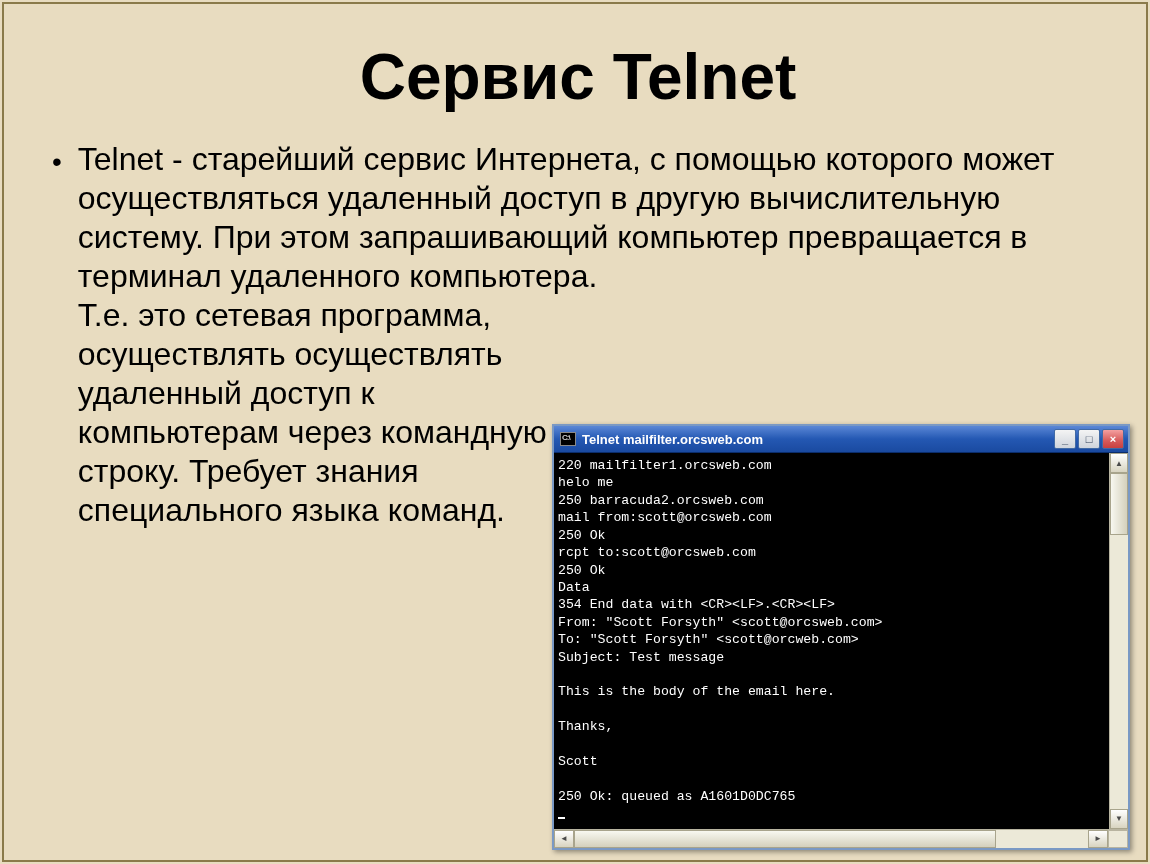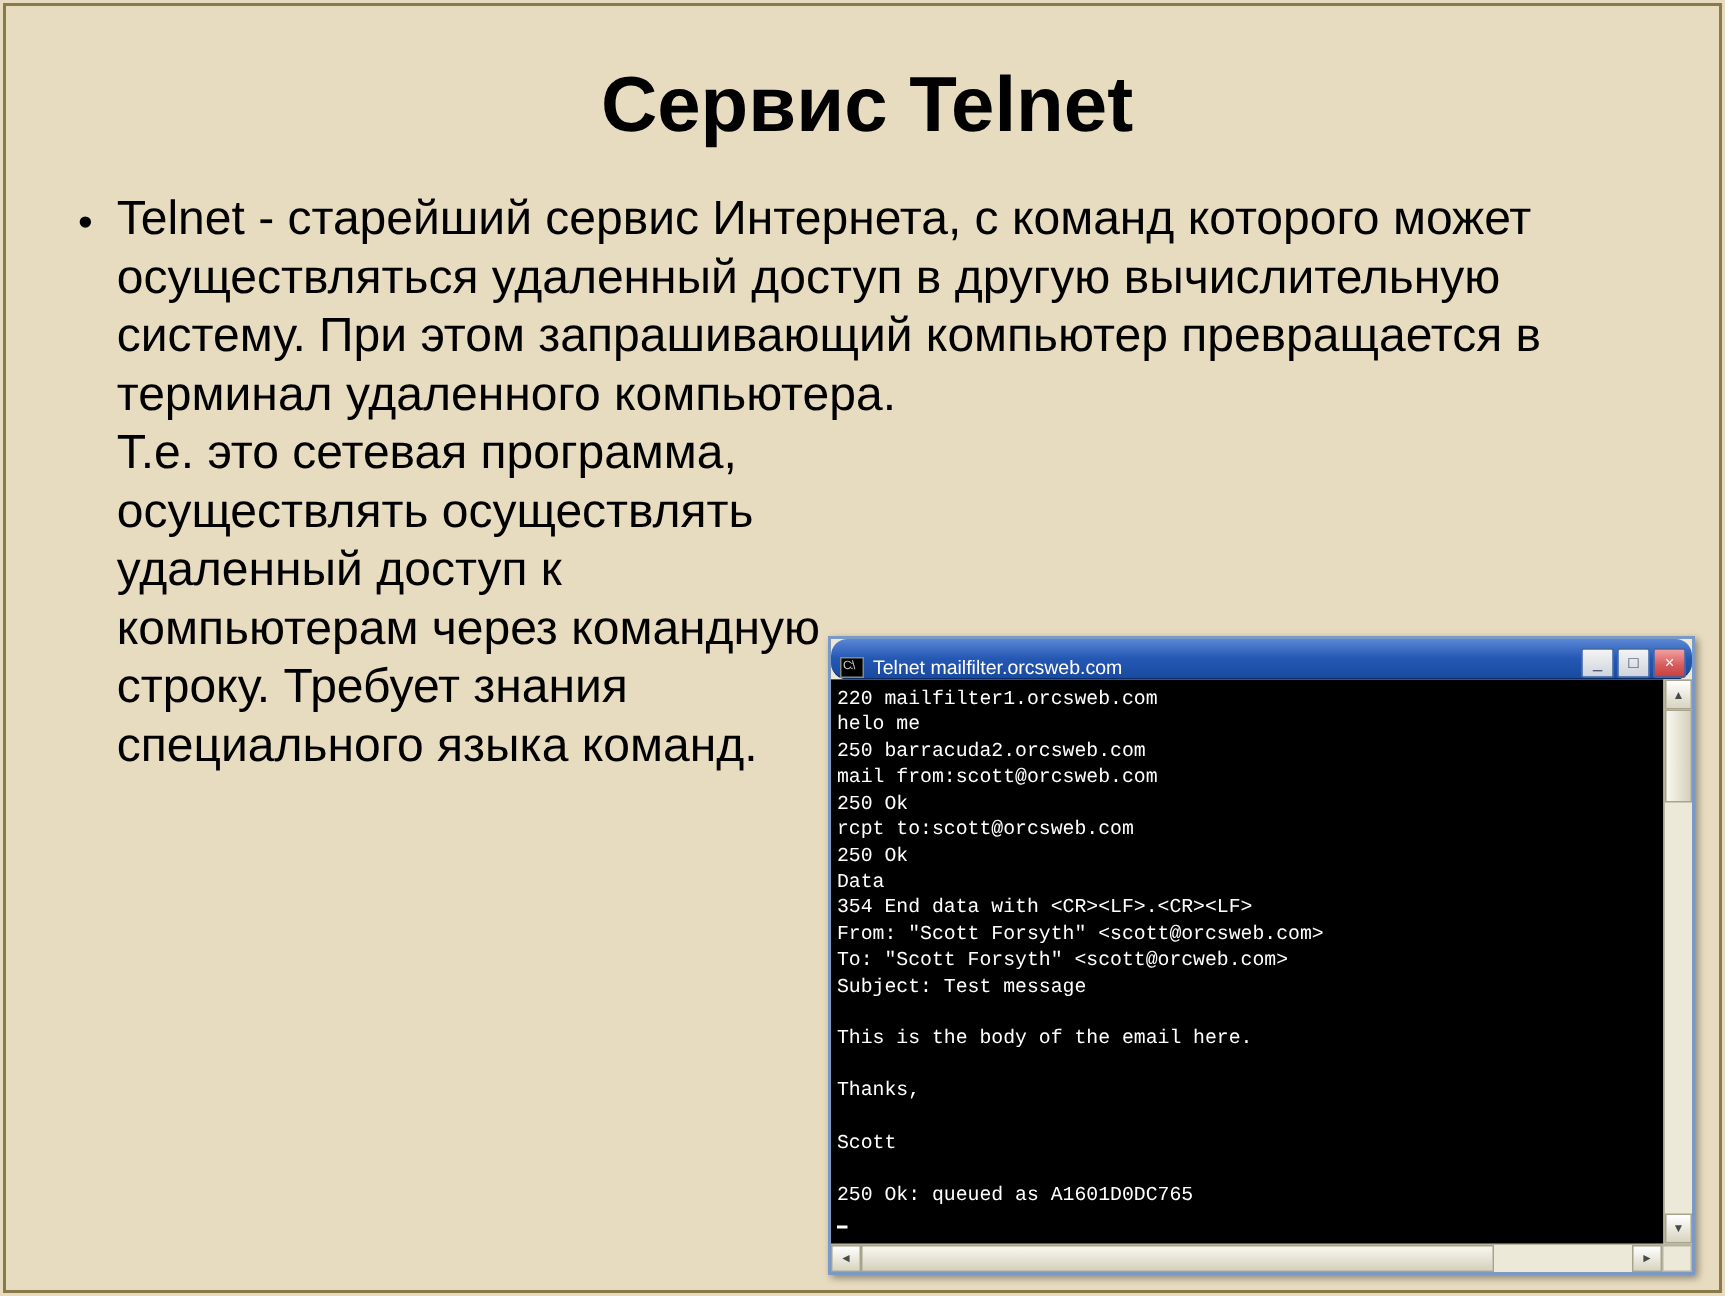--- a/index.html
+++ b/index.html
@@ -21,21 +21,21 @@
     height: 860px;
     margin: 2px;
     outline: 2px solid #8a7a4a;
     outline-offset: -2px;
     position: relative;
     padding: 32px 44px 28px 50px;
     overflow: hidden;
   }
   .title {
     text-align: center;
-    font-size: 52px;
+    font-size: 64px;
     font-weight: bold;
     margin: 6px 0 26px 0;
   }
   .content {
     display: flex;
     align-items: flex-start;
   }
   .bullet-dot {
     font-size: 28px;
     line-height: 36px;
@@ -59,29 +59,28 @@
     right: 18px;
     top: 422px;
     width: 574px;
     background: #ece9d8;
     border: 2px solid #7a99c4;
     box-shadow: 2px 2px 5px rgba(0,0,0,0.4);
     font-family: Tahoma, Arial, sans-serif;
   }
   .titlebar {
     display: flex;
-    align-items: flex-end;
+    align-items: center;
     background: linear-gradient(#5a87d6, #2458b3 50%, #1a4aa0);
     color: #fff;
     height: 26px;
     padding-left: 6px;
     font-size: 13px;
-    font-weight: normal;
+    font-weight: bold;
     border-bottom: 1px solid #0b2d6b;
-    border-radius: 11px;
   }
   .titlebar .app-icon {
     width: 14px;
     height: 12px;
     background: #000;
     border: 1px solid #888;
     margin-right: 6px;
     position: relative;
     font-size: 8px;
     line-height: 10px;
@@ -205,21 +204,21 @@
 </style>
 </head>
 <body>
 
 <div class="slide">
   <div class="title">Сервис Telnet</div>
 
   <div class="content">
     <div class="bullet-dot">•</div>
     <div class="body-text">
-      <span class="first-line">Telnet   -   старейший сервис Интернета, с команд которого может осуществляться удаленный доступ в другую вычислительную систему. При этом запрашивающий компьютер превращается в терминал удаленного компьютера.</span>
+      <span class="first-line">Telnet   -   старейший сервис Интернета, с помощью которого может осуществляться удаленный доступ в другую вычислительную систему. При этом запрашивающий компьютер превращается в терминал удаленного компьютера.</span>
       <span class="para2">Т.е. это сетевая программа, осуществлять осуществлять удаленный доступ к компьютерам через командную строку. Требует знания специального языка команд.</span>
     </div>
   </div>
 
   <div class="term-window">
     <div class="titlebar">
       <span class="app-icon"></span>
       <span class="title-text">Telnet mailfilter.orcsweb.com</span>
       <div class="win-btns">
         <div class="win-btn">_</div>

